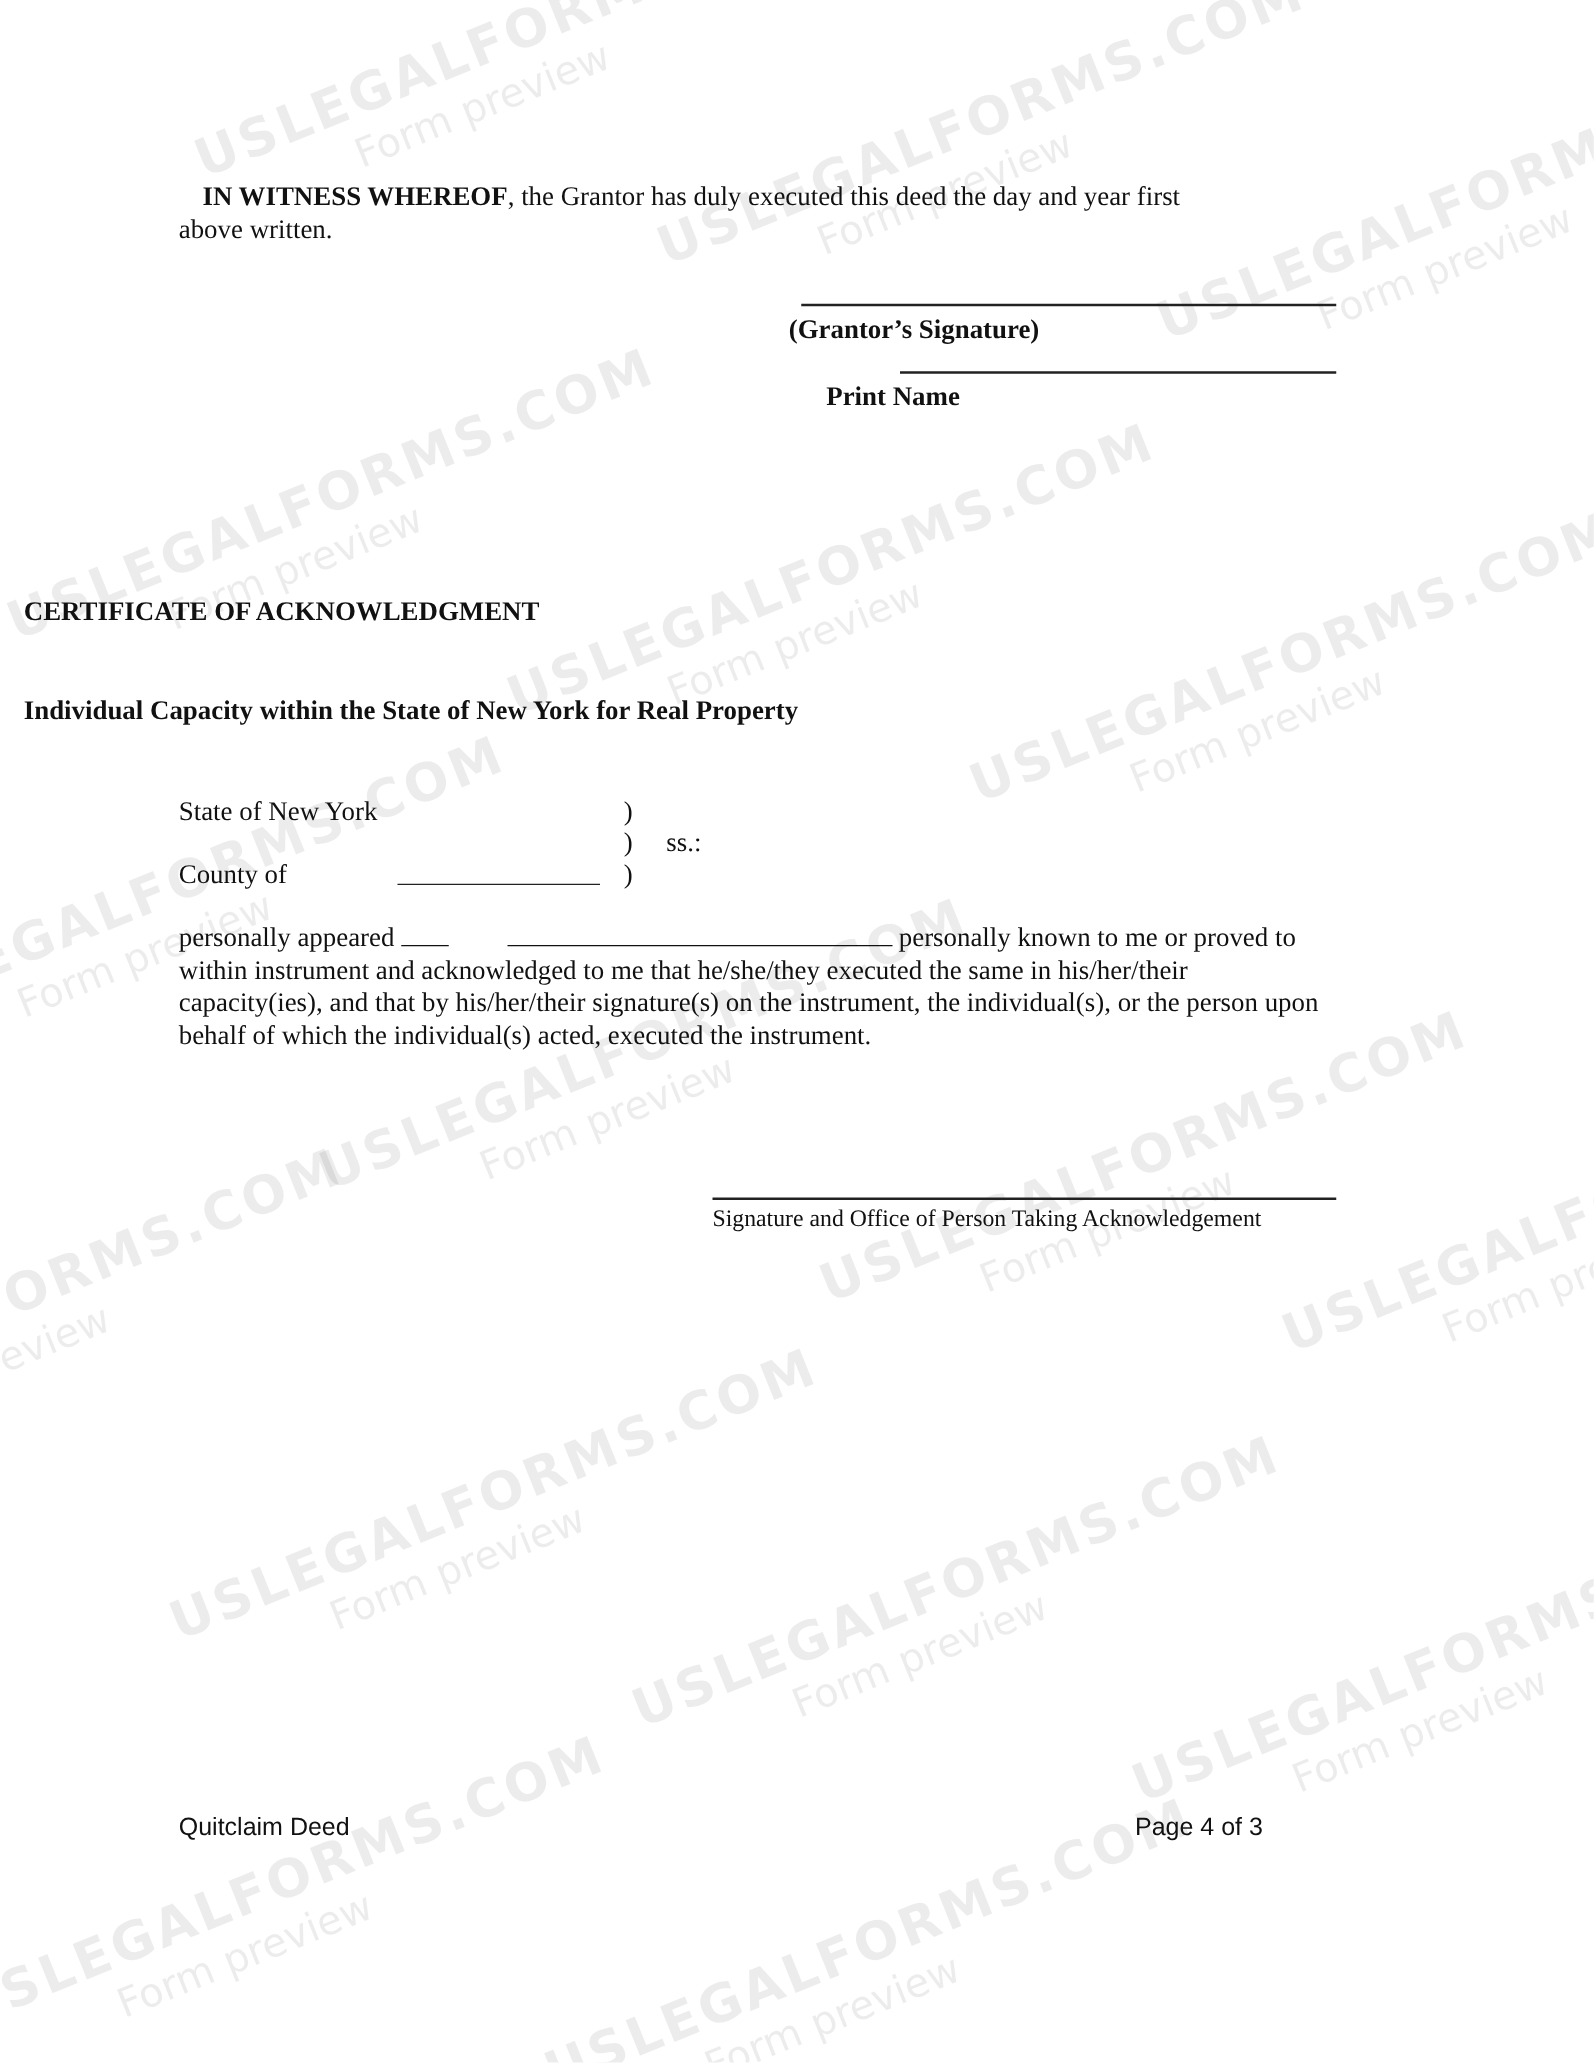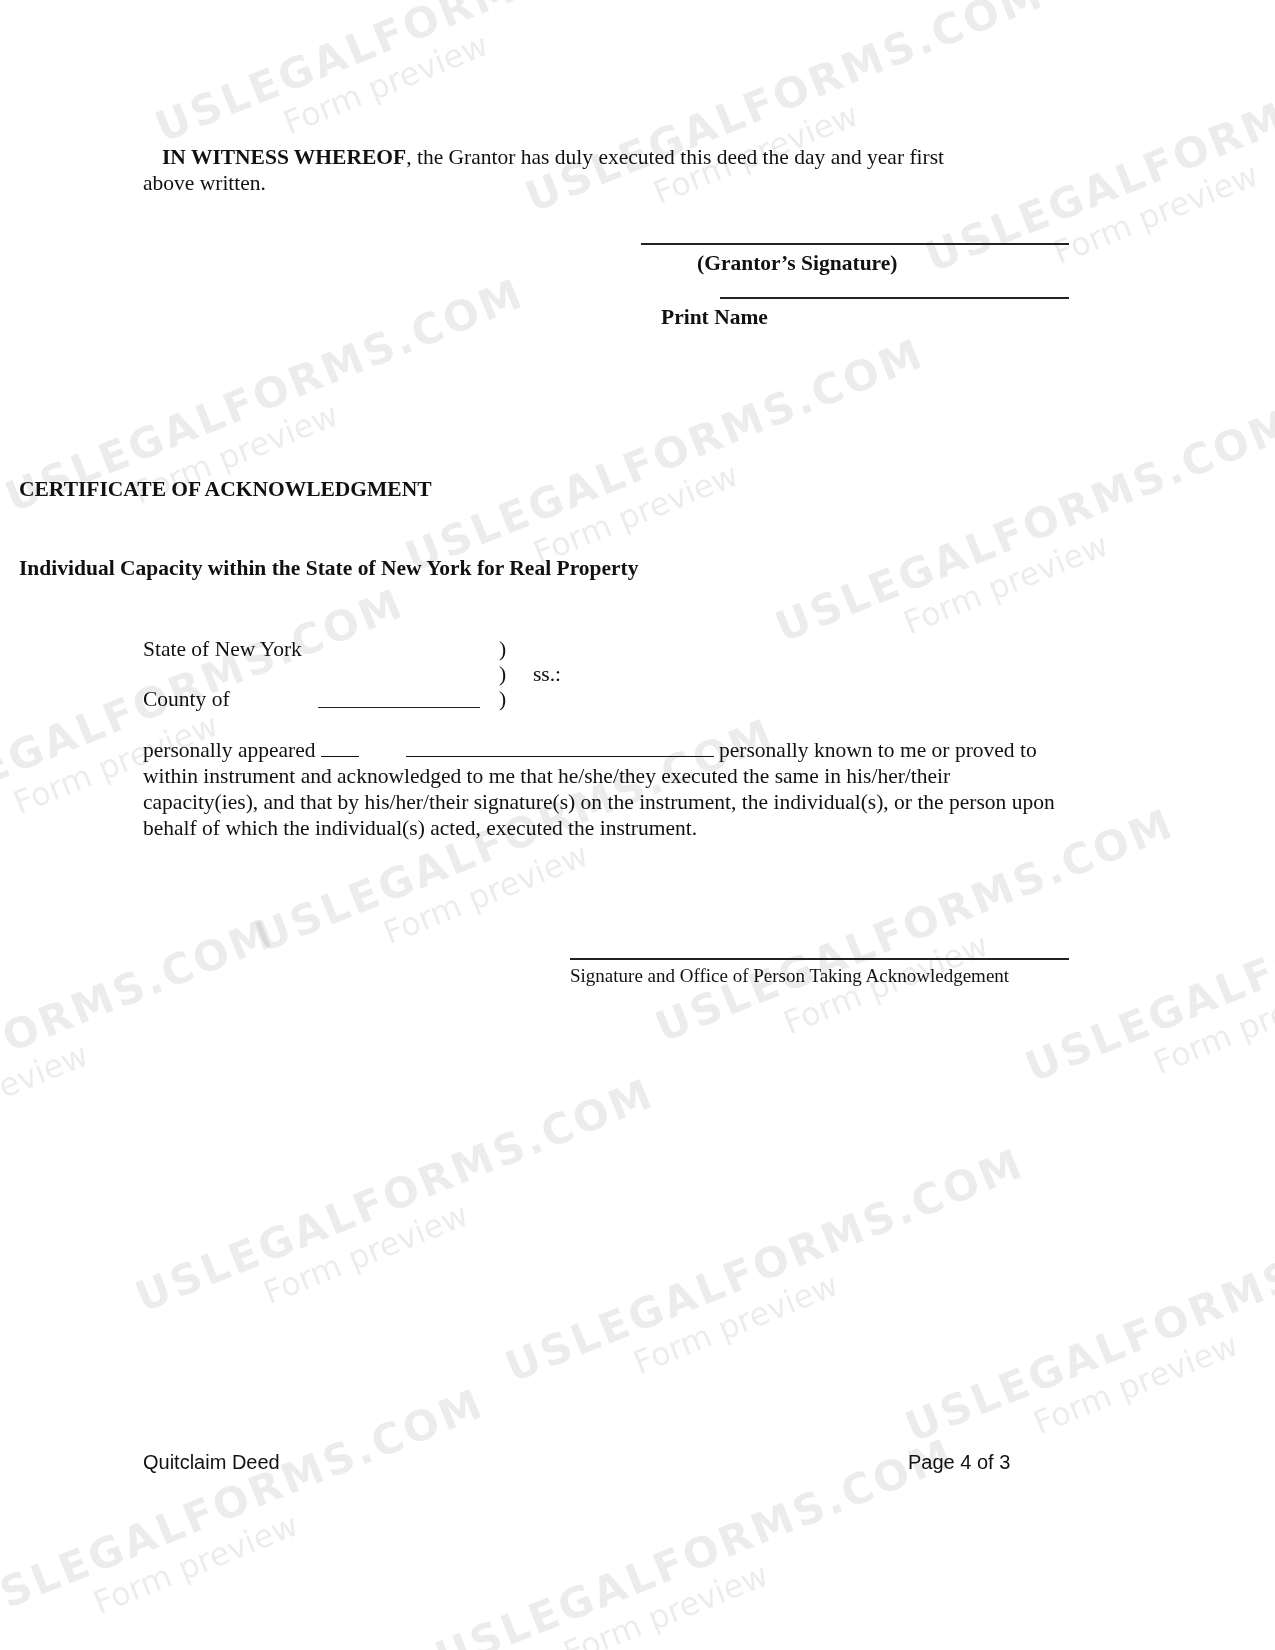--- a/index.html
+++ b/index.html
@@ -100,21 +100,21 @@
   </div>
 
   <div class="content">
 
     <div class="abs txt" style="left:143px; top:144px; width:960px;">
       <span class="bold">IN WITNESS WHEREOF</span><span>, the Grantor has duly executed this deed the day and year first</span><br>
       <span>above written.</span>
     </div>
 
     <div class="line" style="left:641px; top:243px; width:428px;"></div>
-    <div class="abs txt bold" style="left:678px; top:250px;">(Grantor’s Signature)</div>
+    <div class="abs txt bold" style="left:612px; top:250px;">(Grantor’s Signature)</div>
 
     <div class="line" style="left:720px; top:297px; width:349px;"></div>
     <div class="abs txt bold" style="left:642px; top:304px;">Print Name</div>
 
     <div class="abs txt bold center" style="left:0; width:1212px; top:476px;">CERTIFICATE OF ACKNOWLEDGMENT</div>
     <div class="abs txt bold center" style="left:0; width:1212px; top:555px;">Individual Capacity within the State of New York for Real Property</div>
 
     <div class="abs txt" style="left:143px; top:636px;">State of New York</div>
     <div class="abs txt" style="left:499px; top:636px;">)</div>
     <div class="abs txt" style="left:499px; top:661px;">)</div>

